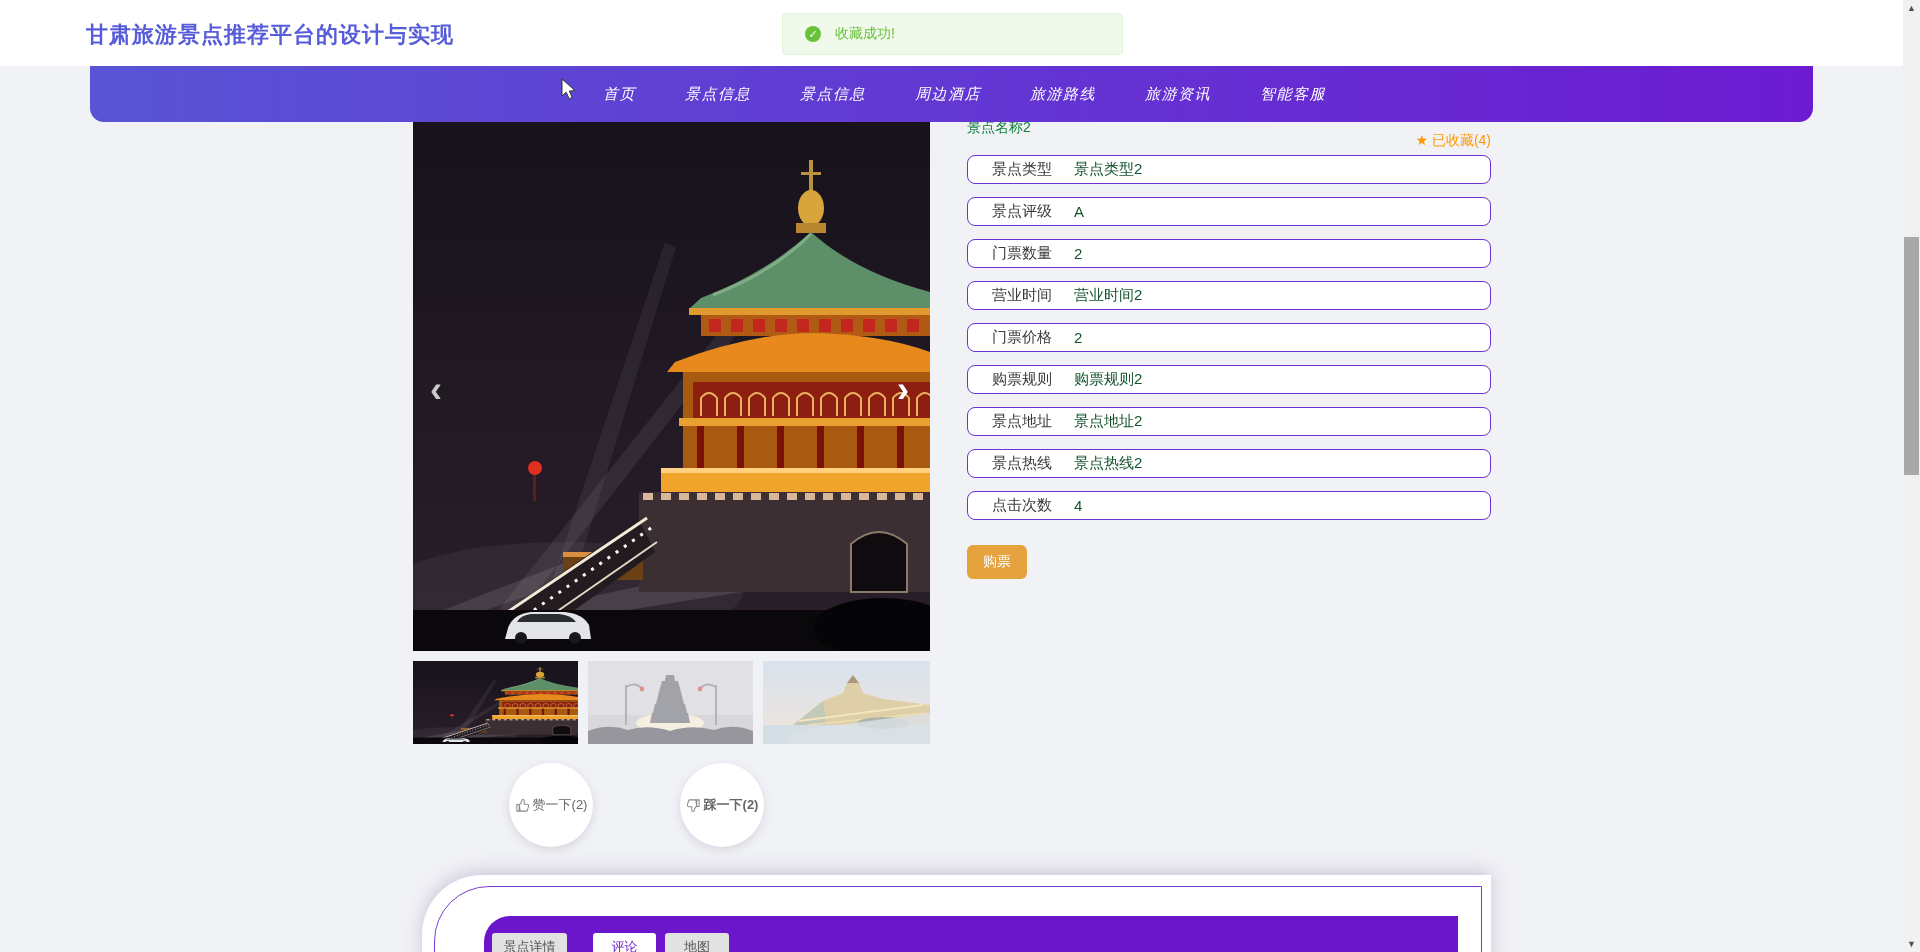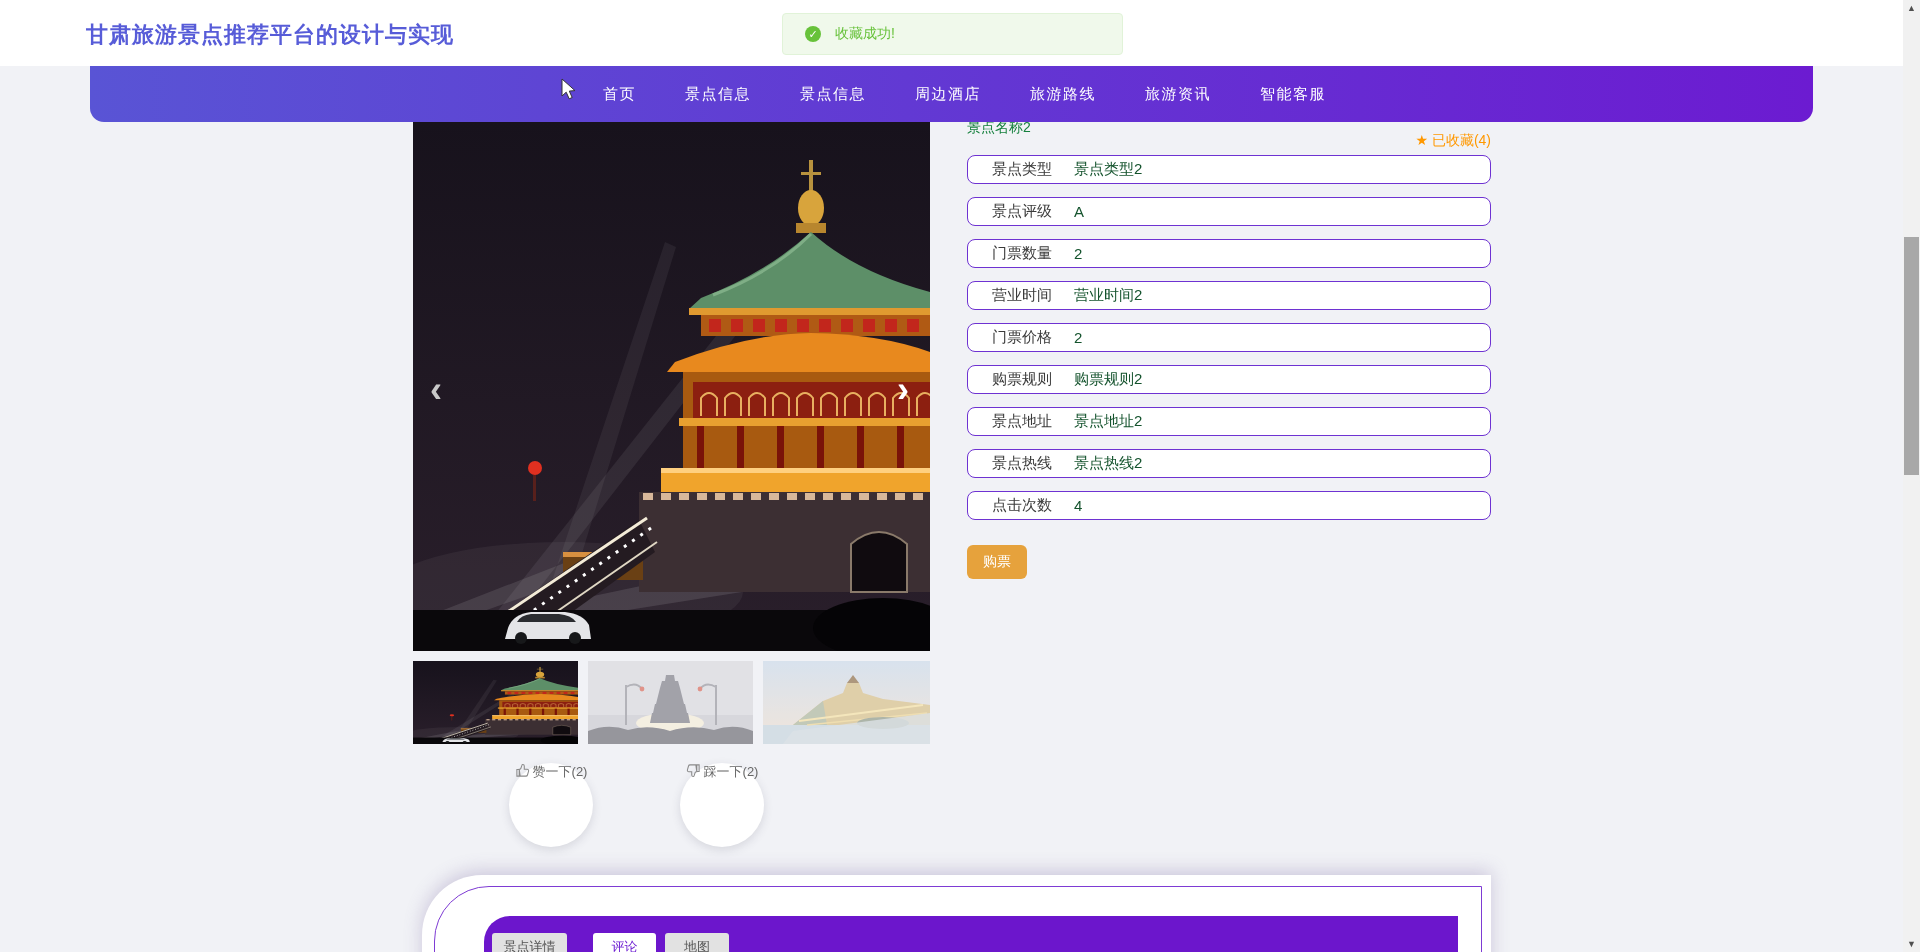--- a/index.html
+++ b/index.html
@@ -14,21 +14,21 @@
   .toast .check { width:16px; height:16px; border-radius:50%; background:#67c23a; color:#fff; font-size:11px; line-height:16px; text-align:center; margin-right:14px; flex:0 0 auto; }
   .toast .msg { color:#67c23a; font-size:14px; }
   .user-box { position:absolute; right:108px; top:16px; height:32px; display:flex; align-items:center; gap:9px; cursor:pointer; }
   .avatar { width:30px; height:30px; border-radius:50%; overflow:hidden; background:#dfe3ea; }
   .user-num { font-size:15px; color:#333; }
   .caret { font-size:10px; color:#222; }
 
   
   .nav { position:absolute; left:90px; top:66px; width:1723px; height:56px; background:linear-gradient(90deg,#5954d5,#6c1bd1); border-radius:0 0 14px 14px; z-index:10; display:flex; align-items:center; }
   .nav-items { display:flex; gap:49px; margin-left:513px; }
-  .nav-item { color:#ffffff; font-size:15px; letter-spacing:1.5px; font-weight:500; cursor:pointer; white-space:nowrap; }
+  .nav-item { color:#ffffff; font-size:15px; letter-spacing:1.5px; font-weight:500; cursor:pointer; white-space:nowrap;font-style:italic; }
 
   
   .carousel { position:absolute; left:413px; top:122px; width:517px; height:529px; background:#14101a; overflow:hidden; z-index:1; }
   .carousel svg { display:block; }
   .car-arrow { position:absolute; top:368px; width:36px; height:44px; font-size:36px; font-weight:bold; line-height:44px; text-align:center; cursor:pointer; z-index:3; }
   .car-prev { left:418px; color:#c9c9c9; }
   .car-next { left:885px; color:#ffffff; }
 
   .thumb { position:absolute; top:661px; height:83px; overflow:hidden; cursor:pointer; background:#fff; }
   .thumb svg { display:block; }
@@ -39,23 +39,23 @@
   
   .info { position:absolute; left:967px; top:0; width:524px; z-index:1; }
   .info-title { position:absolute; left:0px; top:119px; font-size:14px; color:#15803d; }
   .fav { position:absolute; right:0px; top:132px; font-size:14px; color:#ff9800; cursor:pointer; white-space:nowrap; }
   .field { position:absolute; left:0; width:524px; height:29px; background:#fff; border:1px solid #6e32d2; border-radius:8px; display:flex; align-items:center; padding:0 24px; }
   .field .lbl { width:82px; font-size:15px; color:#3a3a3a; flex:0 0 auto; }
   .field .val { font-size:15px; color:#14532d; }
   .buy-btn { position:absolute; left:0; top:545px; width:60px; height:34px; background:#e6a23c; border:none; border-radius:6px; color:#fff; font-size:14px; cursor:pointer; font-family:inherit; }
 
   
-  .round-btn { position:absolute; width:84px; height:84px; border-radius:50%; background:#fff; box-shadow:0 3px 10px rgba(60,60,90,.15); display:flex; align-items:flex-start; justify-content:center; gap:3px; font-size:13px; color:#666; cursor:pointer; z-index:1; white-space:nowrap; }
+  .round-btn { position:absolute; width:84px; height:84px; border-radius:50%; background:#fff; box-shadow:0 3px 10px rgba(60,60,90,.15); display:flex; align-items:center; justify-content:center; gap:3px; font-size:13px; color:#666; cursor:pointer; z-index:1; white-space:nowrap; }
   .like { left:509px; top:763px; }
-  .dislike { left:680px; top:763px; }
+  .dislike { left:680px; top:763px;font-weight:bold; }
   .round-btn svg { flex:0 0 auto; }
 
   
   .bottom-card { position:absolute; left:422px; top:875px; width:1069px; height:100px; background:#fff; border-top-left-radius:60px; box-shadow:0 -4px 18px rgba(120,100,160,.30); z-index:2; }
   .bottom-border { position:absolute; left:12px; top:11px; width:1048px; height:110px; border:1px solid #7e3bd4; border-top-left-radius:55px; }
   .bottom-purple { position:absolute; left:62px; top:41px; width:974px; height:70px; background:#6c16cc; border-top-left-radius:26px; }
   .btab { position:absolute; top:17px; height:30px; font-size:13px; text-align:center; padding-top:5px; border-radius:3px 3px 0 0; cursor:pointer; }
   .btab-1 { left:8px;  width:75px; background:#e2e2e2; color:#555; }
   .btab-2 { left:109px; width:63px; background:#ffffff; color:#6d1ed2; }
   .btab-3 { left:181px; width:64px; background:#e2e2e2; color:#555; }

